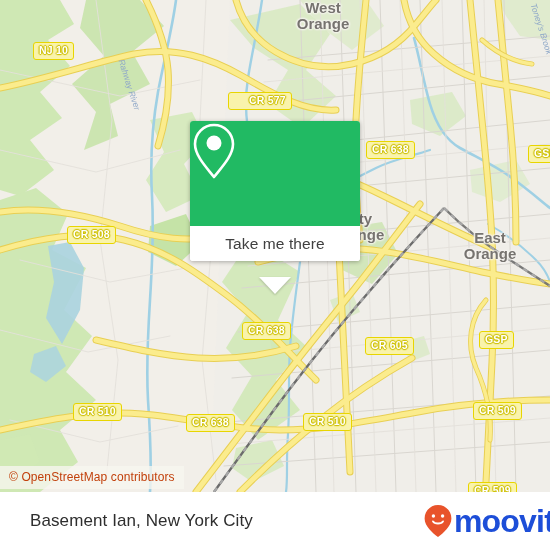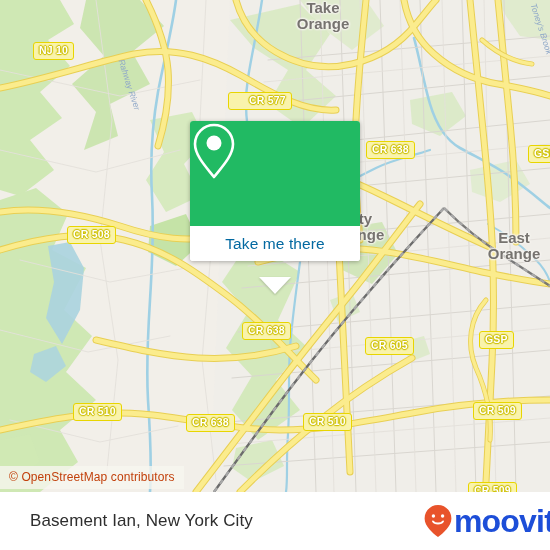--- a/index.html
+++ b/index.html
@@ -49,21 +49,21 @@
   #popup-card{
     width:170px;border-radius:3px;overflow:hidden;background:#ffffff;
     box-shadow:0 1px 4px rgba(0,0,0,.30);
   }
   #popup-head{
     height:105px;background:#21ba63;display:flex;align-items:center;justify-content:center;
   }
   #popup-foot{
     height:35px;background:#ffffff;display:flex;align-items:center;justify-content:center;
   }
-  #popup-foot span{font-size:15.5px;color:#0369a1;letter-spacing:.1px;}
+  #popup-foot span{font-size:15.5px;color:#404040;letter-spacing:.1px;}
   #popup-tail{
     position:absolute;left:69px;top:156px;width:0;height:0;
     border-left:16px solid transparent;border-right:16px solid transparent;
     border-top:17px solid #ffffff;
     filter:drop-shadow(0 1px 1px rgba(0,0,0,.22));
   }
 
   
   #bottombar{
     position:absolute;left:16px;top:492px;width:550px;height:58px;background:#ffffff;
@@ -232,28 +232,28 @@
           <path d="M482 40 C498 54 514 62 532 64"></path>
         </g>
 
       <path class="rail" d="M214 492 C240 456 266 420 292 386 C318 352 346 318 374 286 C398 258 422 232 444 208"></path>
       <path class="raild" d="M214 492 C240 456 266 420 292 386 C318 352 346 318 374 286 C398 258 422 232 444 208"></path>
       <path class="rail" d="M444 208 C462 226 482 242 504 256 C522 268 538 278 550 286" opacity=".9"></path>
       <path class="raild" d="M444 208 C462 226 482 242 504 256 C522 268 538 278 550 286"></path>
     </svg>
 
     <div class="maplabel placelabel" style="left:290px;top:0px;width:66px;">
-      <div>Take</div>
+      <div>West</div>
         <div>Orange</div>
     </div>
     <div class="maplabel placelabel" style="left:330px;top:211px;width:56px;">
       <div>City</div>
         <div>Orange</div>
     </div>
-    <div class="maplabel placelabel" style="left:484px;top:230px;width:60px;">
+    <div class="maplabel placelabel" style="left:460px;top:230px;width:60px;">
       <div>East</div>
         <div>Orange</div>
     </div>
 
     <div class="waterlabel" style="left:126px;top:58px;transform:rotate(72deg);transform-origin:left top;">Rahway River</div>
     <div class="waterlabel" style="left:538px;top:2px;transform:rotate(72deg);transform-origin:left top;">Toney's Brook</div>
 
     <div class="shield" style="left:33px;top:42px;">NJ 10</div>
     <div class="shield" style="left:228px;top:92px;padding-left:20px;">CR 577</div>
     <div class="shield" style="left:366px;top:141px;">CR 638</div>

